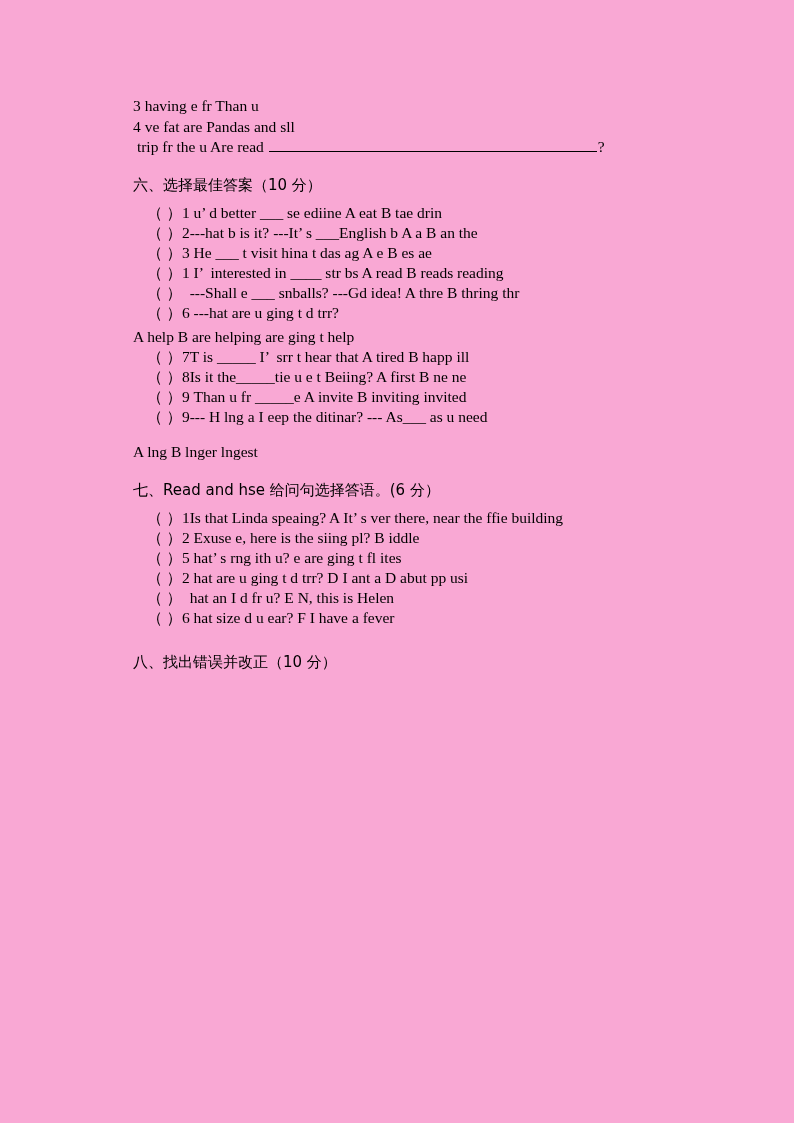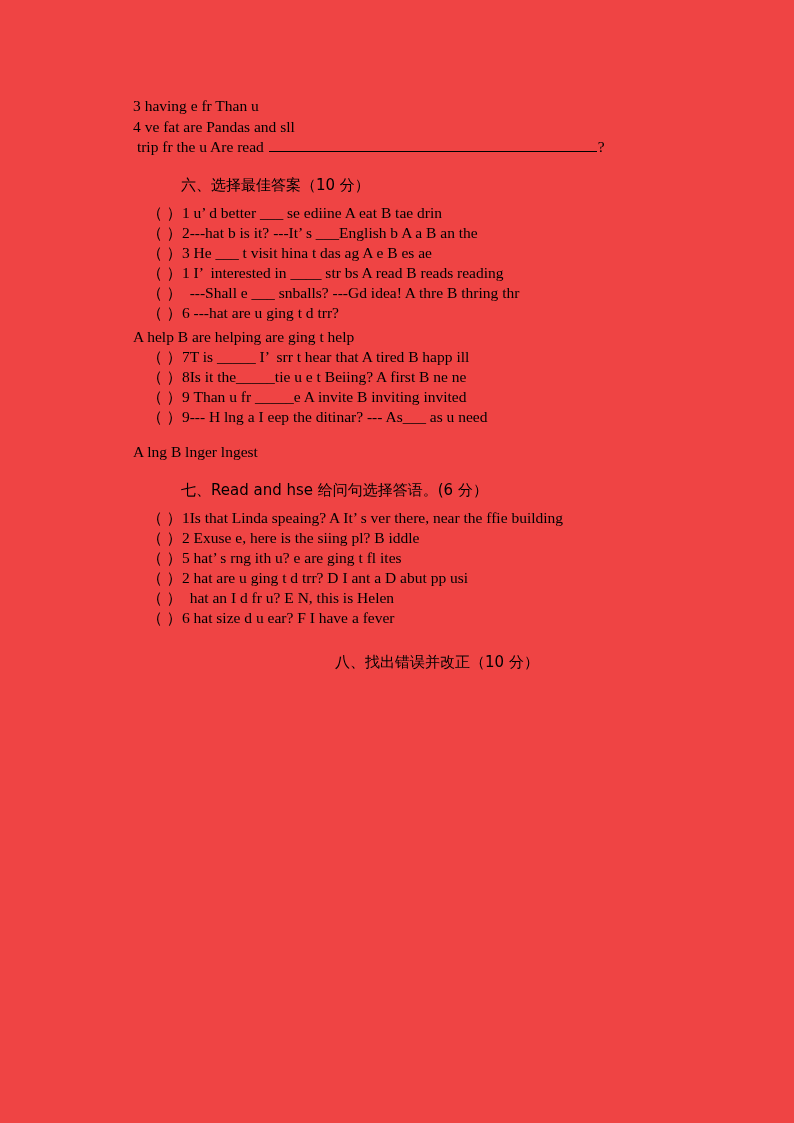--- a/index.html
+++ b/index.html
@@ -16,21 +16,21 @@
     font-family: "Liberation Serif", "DejaVu Serif", serif;
     color: #000000;
     -webkit-font-smoothing: antialiased;
   }
   .page {
     position: absolute;
     left: 0;
     top: 0;
     width: 794px;
     height: 1123px;
-    background: #ef4444;
+    background: #f9a8d4;
   }
   .content {
     position: absolute;
     left: 133px;
     top: 96px;
     width: 560px;
   }
 
   
   .row {
@@ -47,21 +47,20 @@
   .heading {
     font-size: 15.5px;
     line-height: 20px;
     margin-top: 17px;
     margin-bottom: 3px;
     white-space: pre-wrap;
   }
   .heading .cjk {
     font-family: "DejaVu Sans", "Liberation Sans", sans-serif;
     font-size: 15px;
-    margin-left: 48px;
   }
   
   .item {
     font-size: 15.5px;
     line-height: 20px;
     padding-left: 14px;
     white-space: pre-wrap;
   }
   .item.first-item {
     margin-top: 8px;
@@ -117,16 +116,16 @@
 
     <div class="heading"><span class="cjk">七、Read and hse 给问句选择答语。(6 分）</span></div>
 
     <div class="item first-item">（ ）1Is that Linda speaing? A It’ s ver there, near the ffie building</div>
     <div class="item">（ ）2 Exuse e, here is the siing pl? B iddle</div>
     <div class="item">（ ）5 hat’ s rng ith u? e are ging t fl ites</div>
     <div class="item">（ ）2 hat are u ging t d trr? D I ant a D abut pp usi</div>
     <div class="item">（ ）  hat an I d fr u? E N, this is Helen</div>
     <div class="item">（ ）6 hat size d u ear? F I have a fever</div>
 
-    <div class="heading" style="margin-top:24px;text-align:center;"><span class="cjk">八、找出错误并改正（10 分）</span></div>
+    <div class="heading" style="margin-top:24px;"><span class="cjk">八、找出错误并改正（10 分）</span></div>
 
   </div>
 </div>
 
 </body></html>

